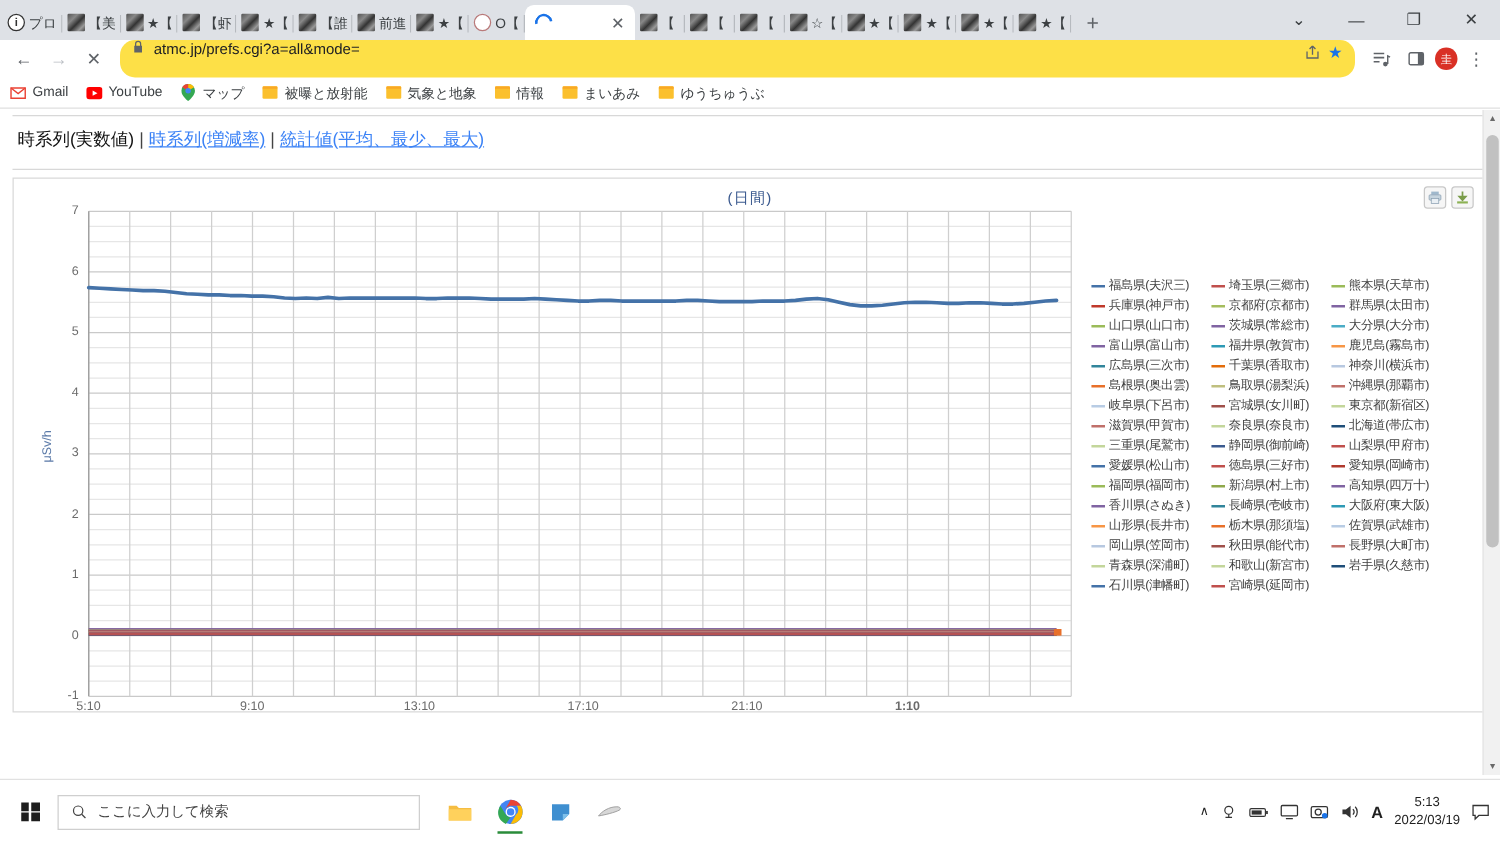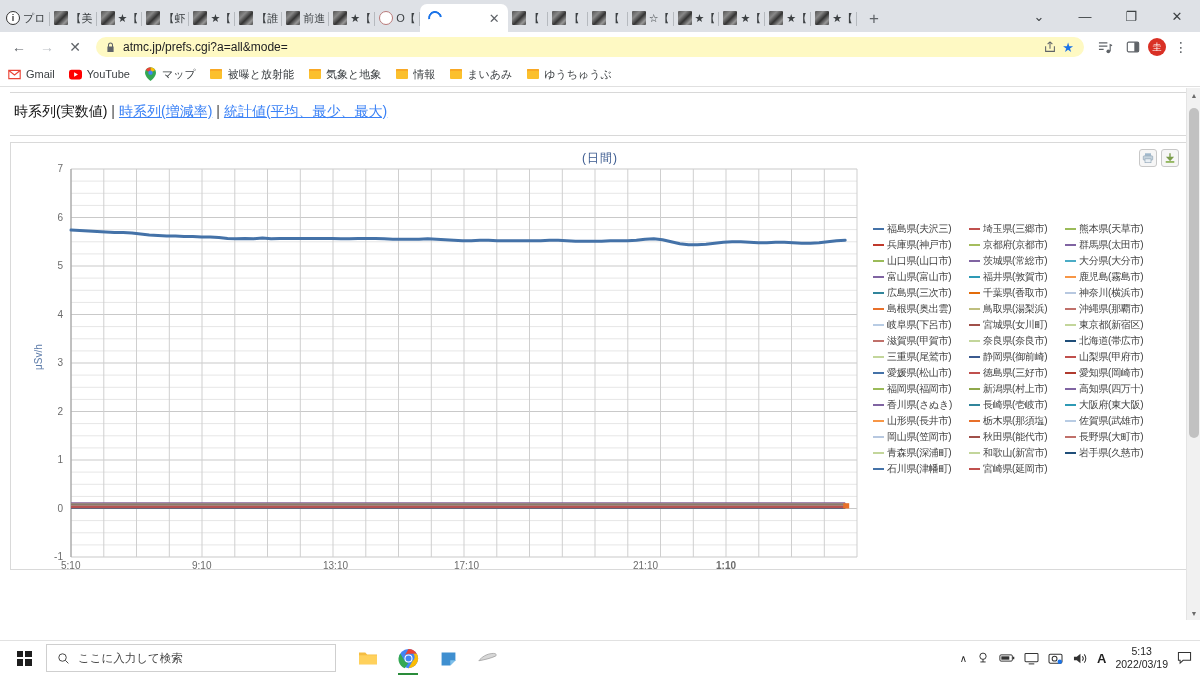--- a/index.html
+++ b/index.html
@@ -58,22 +58,22 @@
   .toolbar {
     height: 30px; background: #ffffff; display: flex; align-items: center;
     padding: 0 6px; gap: 2px;
   }
   .tbtn {
     width: 26px; height: 26px; display:flex; align-items:center; justify-content:center;
     color: #5f6368; font-size: 14px; border-radius: 50%; flex:none;
   }
   .tbtn.dim { color: #bdc1c6; }
   .omnibox {
-    flex: 1; height: 20px; background: #fef9c3; border-radius: 12px;
-    display: flex; align-items: center; padding: 0 10px; gap: 8px;
+    flex: 1; height: 30px; background: #fde047; border-radius: 12px;
+    display: flex; align-items: flex-start; padding: 0 10px; gap: 8px;
     margin: 0 6px; font-size: 12px; color: #202124;
   }
   .lock { font-size: 10px; color:#5f6368; }
   .omni-right { display:flex; align-items:center; gap:2px; margin-left:auto; }
   .star { color: #1a73e8; font-size: 13px; }
   .avatar {
     width: 18px; height: 18px; border-radius: 50%; background: #d93025;
     color: #fff; font-size: 9px; display:flex; align-items:center; justify-content:center;
   }
 
@@ -153,21 +153,21 @@
   
   .statusbar {
     position: absolute; left: 0; bottom: 35px; height: 20px;
     background: #f1f1f1; border-top: 1px solid #d5d5d5; border-right: 1px solid #d5d5d5;
     padding: 0 8px; display: flex; align-items: center;
     font-size: 10.5px; color: #333; max-width: 400px;
   }
 
   
   .taskbar {
-    position: absolute; left: 0; right: 0; bottom: 0; height: 35px;
+    position: absolute; left: 0; right: 0; bottom: 0; height: 52px;
     background: #ffffff; border-top: 1px solid #e1e1e1;
     display: flex; align-items: center; padding-left: 2px;
   }
   .startbtn { width: 44px; height: 35px; display:flex; align-items:center; justify-content:center; }
   .winlogo { width: 15px; height: 15px; display:grid; grid-template-columns:1fr 1fr;
              grid-template-rows:1fr 1fr; gap:1.5px; }
   .winlogo i { background: #1e1e1e; display:block; }
   .searchbox {
     width: 290px; height: 28px; background: #fff; border: 1px solid #cfcfcf;
     display: flex; align-items: center; gap: 8px; padding: 0 10px;
@@ -407,21 +407,21 @@
             <div class="ytick" style="top: 240.5px;">2</div>
             <div class="ytick" style="top: 289px;">1</div>
             <div class="ytick" style="top: 337.5px;">0</div>
             <div class="ytick" style="top: 386px;">-1</div>
           </div>
         <div id="xticks">
             <div class="xtick" style="left: 50px; top: 395px;">5:10</div>
             <div class="xtick" style="left: 181px; top: 395px;">9:10</div>
             <div class="xtick" style="left: 312px; top: 395px;">13:10</div>
             <div class="xtick" style="left: 443px; top: 395px;">17:10</div>
-            <div class="xtick" style="left: 574px; top: 395px; margin-left: 48px;">21:10</div>
+            <div class="xtick" style="left: 574px; top: 395px;">21:10</div>
             <div class="xtick" style="left: 705px; top: 395px; font-weight: bold;">1:10</div>
           </div>
         <svg id="plot-svg" width="800" height="405" style="position:absolute;left:56px;top:0;">
             <line x1="4" y1="392.0" x2="790" y2="392.0" stroke="#c9c9c9" stroke-width="1"></line>
             <line x1="4" y1="379.9" x2="790" y2="379.9" stroke="#e6e6e6" stroke-width="1"></line>
             <line x1="4" y1="367.8" x2="790" y2="367.8" stroke="#e6e6e6" stroke-width="1"></line>
             <line x1="4" y1="355.6" x2="790" y2="355.6" stroke="#e6e6e6" stroke-width="1"></line>
             <line x1="4" y1="343.5" x2="790" y2="343.5" stroke="#c9c9c9" stroke-width="1"></line>
             <line x1="4" y1="331.4" x2="790" y2="331.4" stroke="#e6e6e6" stroke-width="1"></line>
             <line x1="4" y1="319.3" x2="790" y2="319.3" stroke="#e6e6e6" stroke-width="1"></line>

